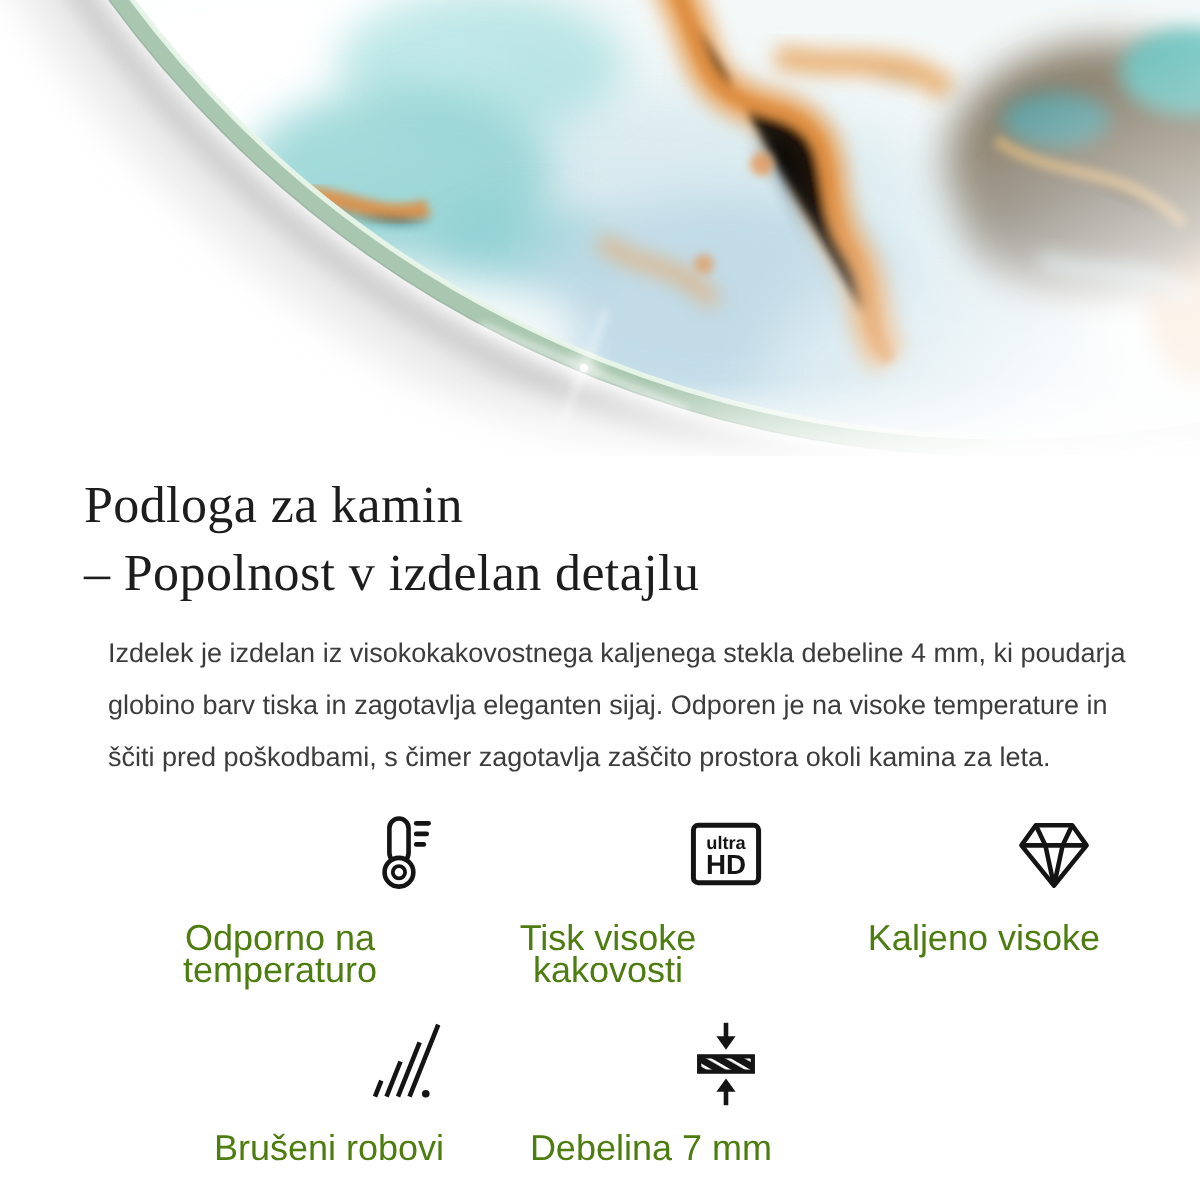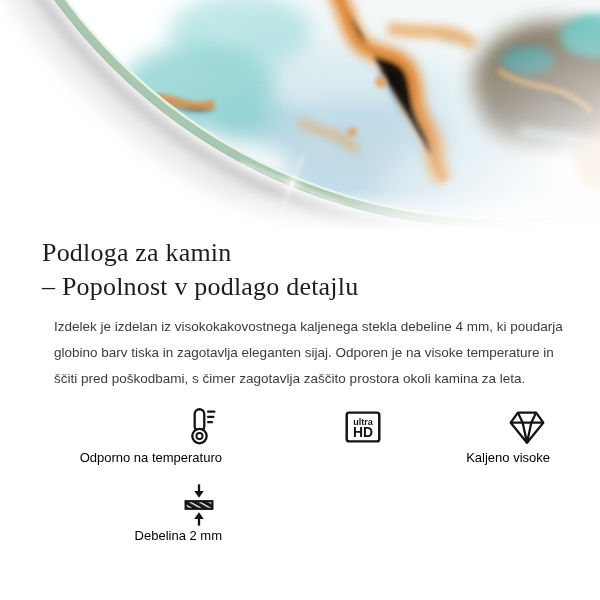--- a/index.html
+++ b/index.html
@@ -35,22 +35,23 @@
     grid-template-columns:1fr 1fr 1fr;
     row-gap:16px;
     padding:0 16px;
   }
   .feature {
     display:flex; flex-direction:column; align-items:flex-end;
     text-align:center;
   }
   .feature .icon { height:46px; display:flex; align-items:center; justify-content:center; }
   .feature .label {
-    font-size:13px;
-    color:#000000;
+    margin-top:11px;
+    font-size:18px;
+    color:#4d7c0f;
     line-height:16px;
   }
   .icon svg { stroke:#141414; fill:none; stroke-width:2.4; }
   .icon svg text { stroke:none; fill:#141414; font-family:"Liberation Sans", sans-serif; }
 </style>
 </head>
 <body>
 
 <div class="page">
 
@@ -135,21 +136,21 @@
       </g>
 
       <rect x="0" y="0" width="600" height="228" fill="url(#cornerFade)"></rect>
       <rect x="0" y="0" width="600" height="228" fill="url(#bottomFade)"></rect>
     </svg>
   </section>
 
   <section class="content">
     <h1 class="title">
       <span>Podloga za kamin</span><br>
-      <span>– Popolnost v podlago detajlu</span>
+      <span>– Popolnost v izdelan detajlu</span>
     </h1>
 
     <p class="desc">Izdelek je izdelan iz visokokakovostnega kaljenega stekla debeline 4 mm, ki poudarja globino barv tiska in zagotavlja eleganten sijaj. Odporen je na visoke temperature in ščiti pred poškodbami, s čimer zagotavlja zaščito prostora okoli kamina za leta.</p>
 
     <div class="features">
 
       <div class="feature">
         <span class="icon">
           <svg width="46" height="46" viewBox="0 0 48 48" stroke-linecap="round" stroke-linejoin="round">
             <rect x="19.5" y="5.5" width="10" height="23" rx="5" fill="#fff"></rect>
@@ -164,49 +165,62 @@
       </div>
 
       <div class="feature">
         <span class="icon">
           <svg width="46" height="46" viewBox="0 0 48 48" stroke-linejoin="round">
             <rect x="7" y="9" width="34" height="30" rx="2.5" stroke-width="2.6"></rect>
             <text x="24" y="21.5" text-anchor="middle" font-size="9.5" font-weight="600">ultra</text>
             <text x="24" y="34.5" text-anchor="middle" font-size="14.5" font-weight="700">HD</text>
           </svg>
         </span>
+        <span class="label">Tisk visoke kakovosti</span>
       </div>
 
 
       <div class="feature">
         <span class="icon">
           <svg width="46" height="46" viewBox="0 0 48 48" stroke-width="2.2" stroke-linejoin="round">
             <path d="M14.5 9 H33.5 L41 19.5 L24 40.5 L7 19.5 Z"></path>
             <path d="M7 19.5 H41"></path>
             <path d="M14.5 9 L19.5 19.5 L24 40.5"></path>
             <path d="M33.5 9 L28.5 19.5 L24 40.5"></path>
           </svg>
         </span>
         <span class="label">Kaljeno visoke</span>
       </div>
 
+      <div class="feature">
+        <span class="icon">
+          <svg width="46" height="46" viewBox="0 0 48 48" stroke-width="4.2">
+            <line x1="12" y1="41" x2="15.3" y2="32.7"></line>
+            <line x1="18" y1="41" x2="25.3" y2="22.7"></line>
+            <line x1="24" y1="41" x2="35.3" y2="12.7"></line>
+            <line x1="30" y1="41" x2="45" y2="3.5"></line>
+            <circle cx="38.5" cy="39.5" r="2" fill="#141414" stroke="none"></circle>
+          </svg>
+        </span>
+        <span class="label">Brušeni robovi</span>
+      </div>
 
       <div class="feature">
         <span class="icon">
           <svg width="46" height="46" viewBox="0 0 48 48" stroke-width="2.6">
             <defs>
               <pattern id="hatch" width="5" height="5" patternUnits="userSpaceOnUse" patternTransform="rotate(-60)">
                 <rect width="2.4" height="5" fill="#141414"></rect>
               </pattern>
             </defs>
             <line x1="24" y1="2.5" x2="24" y2="10"></line>
             <path d="M19 9.5 H29 L24 16.5 Z" fill="#141414" stroke="none"></path>
             <rect x="10" y="20" width="28" height="8" fill="url(#hatch)" stroke="#141414" stroke-width="2.2"></rect>
             <line x1="24" y1="45.5" x2="24" y2="38"></line>
             <path d="M19 38.5 H29 L24 31.5 Z" fill="#141414" stroke="none"></path>
           </svg>
         </span>
-        <span class="label">Debelina 2 mm</span>
+        <span class="label">Debelina 7 mm</span>
       </div>
 
     </div>
   </section>
 </div>
 
 </body></html>

